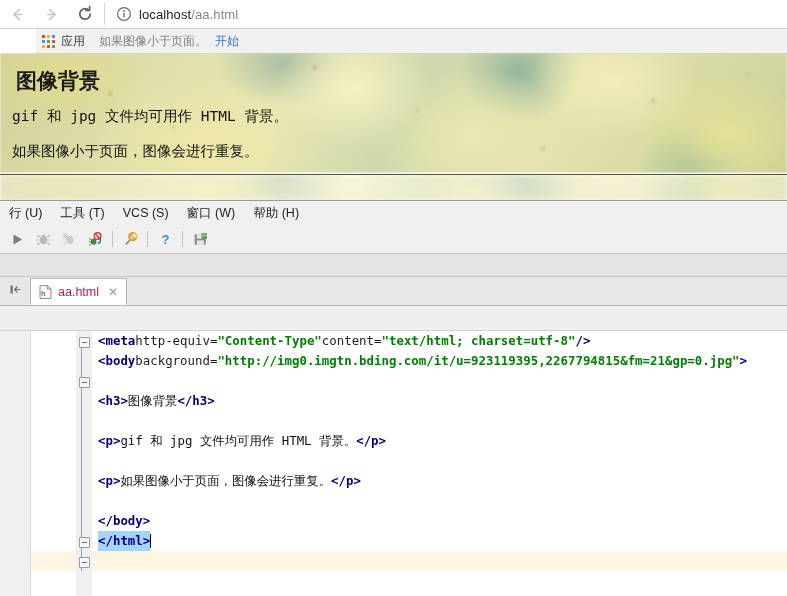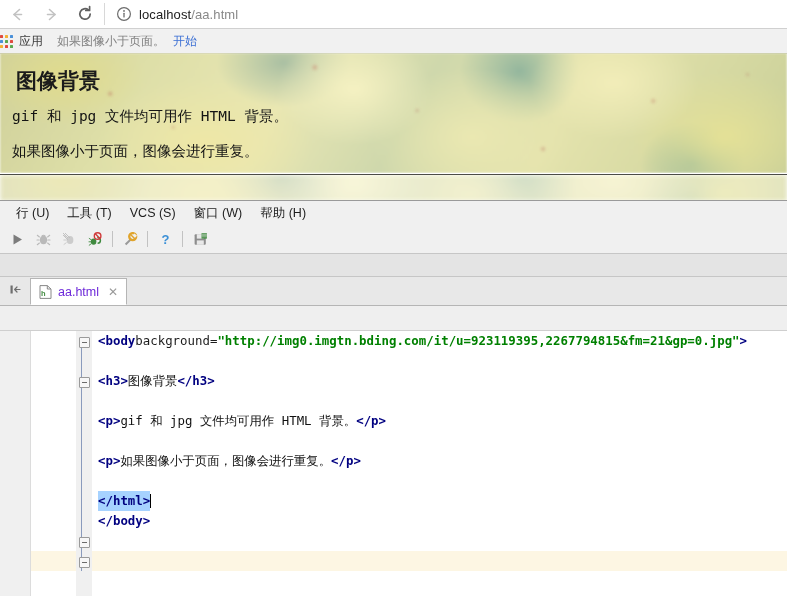--- a/index.html
+++ b/index.html
@@ -17,21 +17,21 @@
           border-bottom:1px solid #d0d0d0;}
   .navbtn{width:34px;height:28px;display:flex;align-items:center;justify-content:center;}
   .navbtn svg{display:block;}
   .divider-v{width:1px;height:22px;background:#d8d8d8;margin:0 4px 0 2px;}
   .urlbox{flex:1;display:flex;align-items:center;height:28px;padding-left:6px;}
   .info-icon{width:18px;height:18px;margin-right:6px;flex:0 0 auto;}
   .urltext{font-size:13px;color:#202020;letter-spacing:.1px;white-space:nowrap;}
   .urltext .dim{color:#888;}
 
   .bookmarks{height:24px;display:flex;align-items:center;background:#f1f1f1;
-             border-bottom:1px solid #c9c9c9;}
+             border-bottom:1px solid #c9c9c9;padding-left:6px;margin-left:36px;}
   .appsgrid{width:13px;height:13px;display:grid;grid-template-columns:repeat(3,3px);
             grid-template-rows:repeat(3,3px);gap:2px;margin-right:6px;}
   .appsgrid i{display:block;width:3px;height:3px;border-radius:.5px;}
   .bm-label{font-size:12px;color:#3b3b3b;margin-right:14px;white-space:nowrap;}
   .bm-hint{font-size:12px;color:#808080;white-space:nowrap;}
   .bm-link{font-size:12px;color:#3b6fd4;margin-left:8px;white-space:nowrap;}
 
   
   .page{position:absolute;left:0;top:53px;width:787px;height:147px;overflow:hidden;}
   .bgtile{position:absolute;left:0;top:0;width:787px;height:120px;overflow:hidden;}
@@ -63,38 +63,38 @@
     filter:blur(1.4px);}
   .pagecontent{position:absolute;left:0;top:0;width:787px;padding:8px 8px 0 8px;box-sizing:border-box;}
   .pg-h3{font-size:21px;font-weight:bold;color:#1b1b1b;margin:6px 0 12px 8px;
          font-family:"DejaVu Sans", sans-serif;}
   .pg-p{font-size:14.5px;color:#141414;margin:0 0 16px 4px;
         font-family:"DejaVu Sans Mono", monospace;}
 
   
   .ide{position:absolute;left:0;top:200px;width:787px;height:396px;background:#f0f0f0;
        border-top:1px solid #9a9a9a;}
-  .menubar{height:24px;display:flex;align-items:center;background:#f0f0f0;padding-left:0;margin-left:7px;}
+  .menubar{height:24px;display:flex;align-items:center;background:#f0f0f0;padding-left:0;}
   .menu-item{font-size:12.5px;color:#1d1d1d;padding:0 9px;white-space:nowrap;}
 
   .toolbar{height:28px;display:flex;align-items:center;background:#f0f0f0;
            border-bottom:1px solid #c6c6c6;padding-left:4px;}
   .tb{width:26px;height:24px;display:flex;align-items:center;justify-content:center;}
   .tb svg{display:block;}
   .tb-sep{width:1px;height:16px;background:#c2c2c2;margin:0 4px;}
 
   .navstrip{height:22px;background:#e4e4e4;border-bottom:1px solid #c6c6c6;}
 
   .tabrow{height:28px;background:#e8e8e8;display:flex;align-items:flex-end;
           border-bottom:1px solid #b5b5b5;}
   .hidebtn{width:30px;height:28px;display:flex;align-items:center;justify-content:center;}
   .tab{height:27px;background:#fff;border:1px solid #b5b5b5;border-bottom:1px solid #fff;
        display:flex;align-items:center;padding:0 8px;gap:6px;box-sizing:border-box;}
   .tab-ico{width:13px;height:14px;flex:0 0 auto;}
-  .tab-label{font-size:12.5px;color:#6d28d9;}
+  .tab-label{font-size:12.5px;color:#be185d;}
   .tab-close{font-size:12px;color:#9a9a9a;margin-left:3px;}
 
   .bcrumb{height:24px;background:#efefef;border-bottom:1px solid #cfcfcf;}
 
   
   .editor{position:relative;height:291px;background:#fff;overflow:hidden;}
   .gutter{position:absolute;left:0;top:0;width:30px;height:100%;background:#f0f0f0;
           border-right:1px solid #dcdcdc;}
   .foldcol{position:absolute;left:76px;top:0;width:16px;height:100%;background:#f0f0f0;}
   .indentline{position:absolute;left:81px;top:8px;width:1px;height:232px;background:#8a9bbd;}
@@ -303,20 +303,28 @@
       <div class="caretline" style="top:220px;"></div>
       <div class="gutter"></div>
       <div class="foldcol"></div>
       <div class="indentline"></div>
       <div class="fold" style="top:6px;"></div>
       <div class="fold" style="top:46px;"></div>
       <div class="fold" style="top:206px;"></div>
       <div class="fold" style="top:226px;"></div>
       <div class="code" id="code-lines">
           <div class="line">
+            <span class="tag">&lt;meta</span>
+            <span class="attr"> http-equiv=</span>
+            <span class="val">"Content-Type"</span>
+            <span class="attr"> content=</span>
+            <span class="val">"text/html; charset=utf-8"</span>
+            <span class="tag"> /&gt;</span>
+          </div>
+          <div class="line">
             <span class="tag">&lt;body</span>
             <span class="attr"> background=</span>
             <span class="val">"http://img0.imgtn.bding.com/it/u=923119395,2267794815&amp;fm=21&amp;gp=0.jpg"</span>
             <span class="tag">&gt;</span>
           </div>
           <div class="line">&nbsp;</div>
           <div class="line">
             <span class="tag">&lt;h3&gt;</span>
             <span class="txt">图像背景</span>
             <span class="tag">&lt;/h3&gt;</span>
@@ -328,22 +336,22 @@
             <span class="tag">&lt;/p&gt;</span>
           </div>
           <div class="line">&nbsp;</div>
           <div class="line">
             <span class="tag">&lt;p&gt;</span>
             <span class="txt">如果图像小于页面，图像会进行重复。</span>
             <span class="tag">&lt;/p&gt;</span>
           </div>
           <div class="line">&nbsp;</div>
           <div class="line">
+            <span class="tag">&lt;/body&gt;</span>
+          </div>
+          <div class="line">
             <span class="tag sel">&lt;/html&gt;</span>
             <span class="caret"></span>
           </div>
-          <div class="line">
-            <span class="tag">&lt;/body&gt;</span>
-          </div>
         </div>
     </div>
   </div>
 </div>
 
 </body></html>

